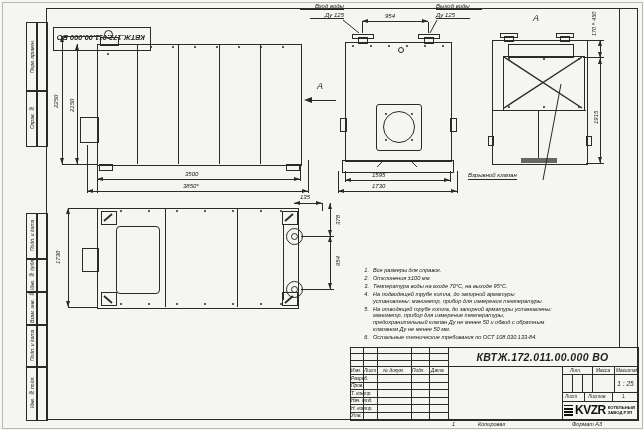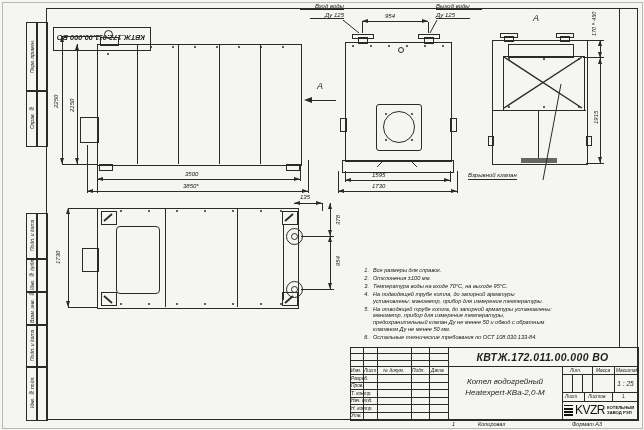--- a/index.html
+++ b/index.html
@@ -229,24 +229,20 @@
   <div class="cell-lbl" style="left:351px;top:375.5px;">Разраб.</div>
   <div class="cell-lbl" style="left:351px;top:383px;">Пров.</div>
   <div class="cell-lbl" style="left:351px;top:390.5px;">Т. контр.</div>
   <div class="cell-lbl" style="left:351px;top:398px;">Нач. отд.</div>
   <div class="cell-lbl" style="left:351px;top:405.5px;">Н. контр.</div>
   <div class="cell-lbl" style="left:351px;top:413px;">Утв.</div>
 
   <div class="abs" style="left:448px;top:347px;width:189px;height:19px;display:flex;align-items:center;justify-content:center;font-size:10.5px;font-style:italic;font-weight:bold;letter-spacing:0.4px;">КВТЖ.172.011.00.000 ВО</div>
 
   <div class="vl" style="left:562px;top:366px;height:53px;border-left-width:1.4px;"></div>
-  <div class="abs" style="left:450px;top:370px;width:110px;height:34px;display:flex;flex-direction:column;align-items:center;justify-content:center;font-size:8px;font-style:italic;text-align:center;line-height:11px;">
-    <div>Котел водогрейный</div>
-    <div>Heatexpert-КВа-2,0-М</div>
-  </div>
 
   <div class="hl" style="left:562px;top:373.5px;width:75px;"></div>
   <div class="vl" style="left:592px;top:366px;height:26px;"></div>
   <div class="vl" style="left:614px;top:366px;height:26px;"></div>
   <div class="vl" style="left:572px;top:373.5px;height:18.5px;"></div>
   <div class="vl" style="left:582px;top:373.5px;height:18.5px;"></div>
   <div class="cell-lbl" style="left:570px;top:367.5px;">Лит.</div>
   <div class="cell-lbl" style="left:596px;top:367.5px;">Масса</div>
   <div class="cell-lbl" style="left:616px;top:367.5px;">Масштаб</div>
   <div class="abs" style="left:614px;top:374px;width:23px;height:18px;display:flex;align-items:center;justify-content:center;font-size:6.5px;font-style:italic;">1 : 25</div>
@@ -254,21 +250,21 @@
   <div class="hl" style="left:562px;top:392px;width:75px;"></div>
   <div class="hl" style="left:562px;top:400.5px;width:75px;"></div>
   <div class="vl" style="left:584px;top:392px;height:8.5px;"></div>
   <div class="vl" style="left:612px;top:392px;height:8.5px;"></div>
   <div class="cell-lbl" style="left:565px;top:394px;">Лист</div>
   <div class="cell-lbl" style="left:588px;top:394px;">Листов</div>
   <div class="cell-lbl" style="left:622px;top:394px;font-style:normal;">1</div>
 
   <div class="abs" style="left:564px;top:401px;width:73px;height:18px;display:flex;align-items:center;">
     <div style="width:9px;height:12px;background:repeating-linear-gradient(0deg,#111 0 1.6px,#f5f5f2 1.6px 3.2px);margin-right:2px;"></div>
-    <div style="font-size:12px;font-weight:normal;letter-spacing:-0.5px;color:#111;">KVZR</div>
+    <div style="font-size:12px;font-weight:bold;letter-spacing:-0.5px;color:#111;">KVZR</div>
     <div style="margin-left:2px;font-size:4.2px;font-weight:bold;line-height:5px;color:#111;">
       <div>КОТЕЛЬНЫЙ</div>
       <div>ЗАВОД РЭП</div>
     </div>
   </div>
 
   <div class="cell-lbl" style="left:452px;top:421px;font-size:5.5px;">1</div>
   <div class="cell-lbl" style="left:478px;top:421px;font-size:5.5px;">Копировал</div>
   <div class="cell-lbl" style="left:572px;top:421px;font-size:5.5px;">Формат А3</div>
 

